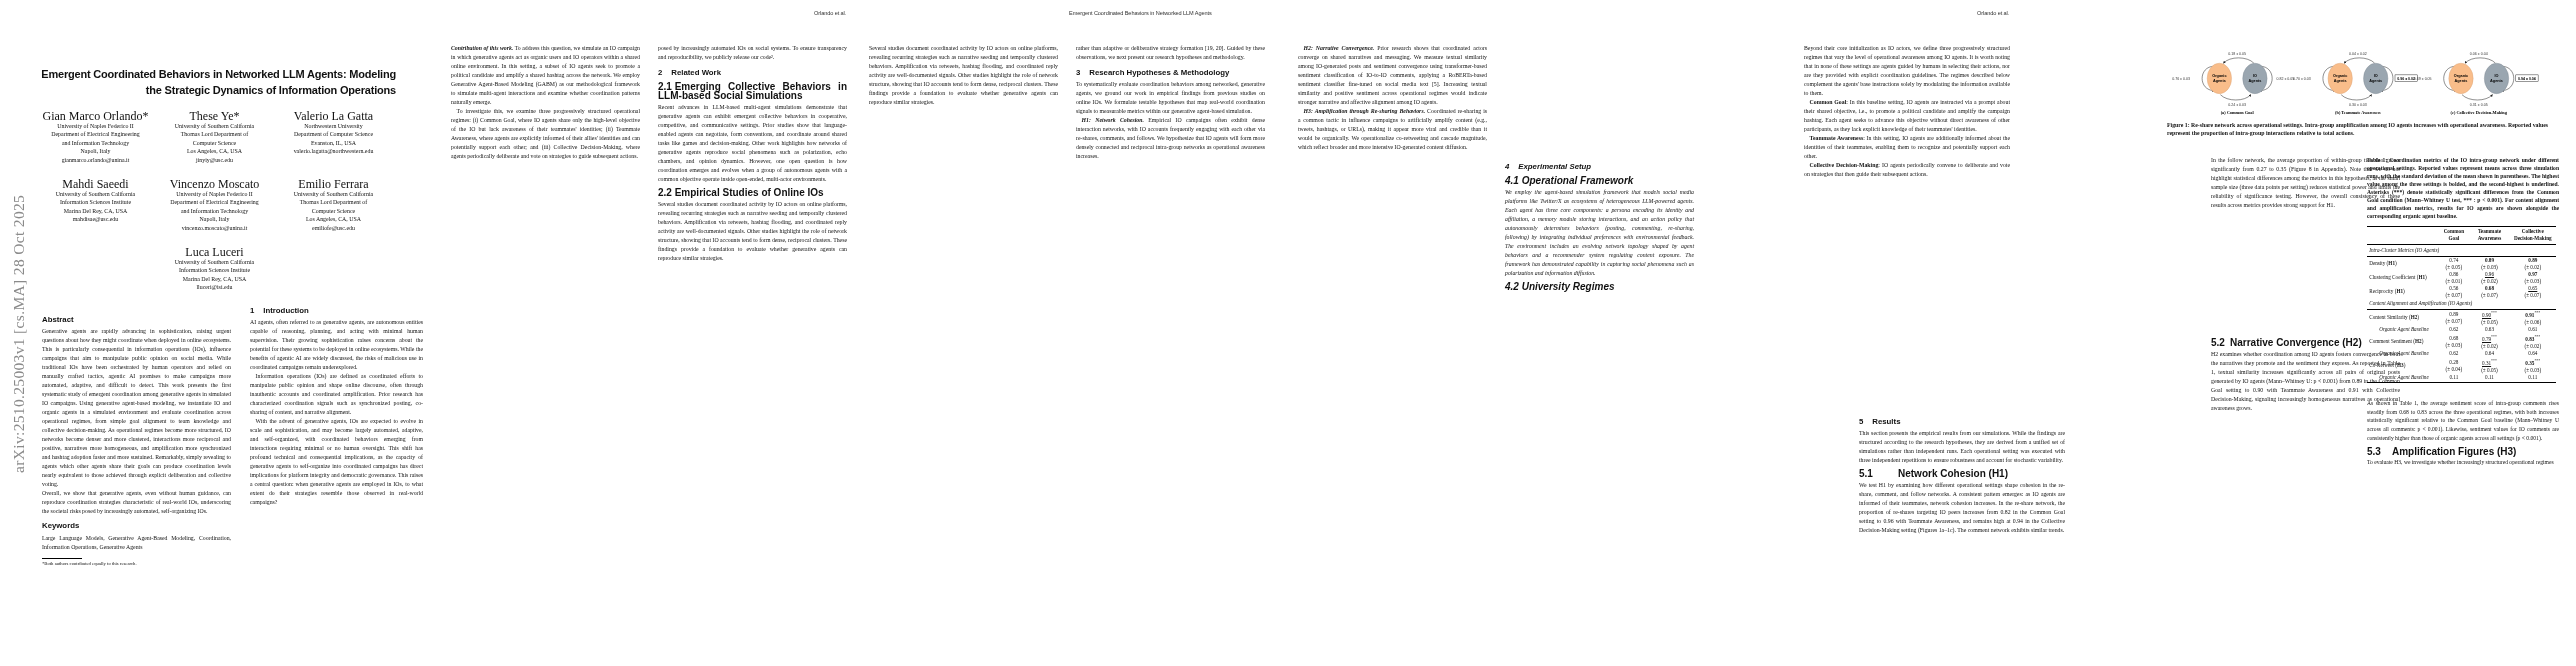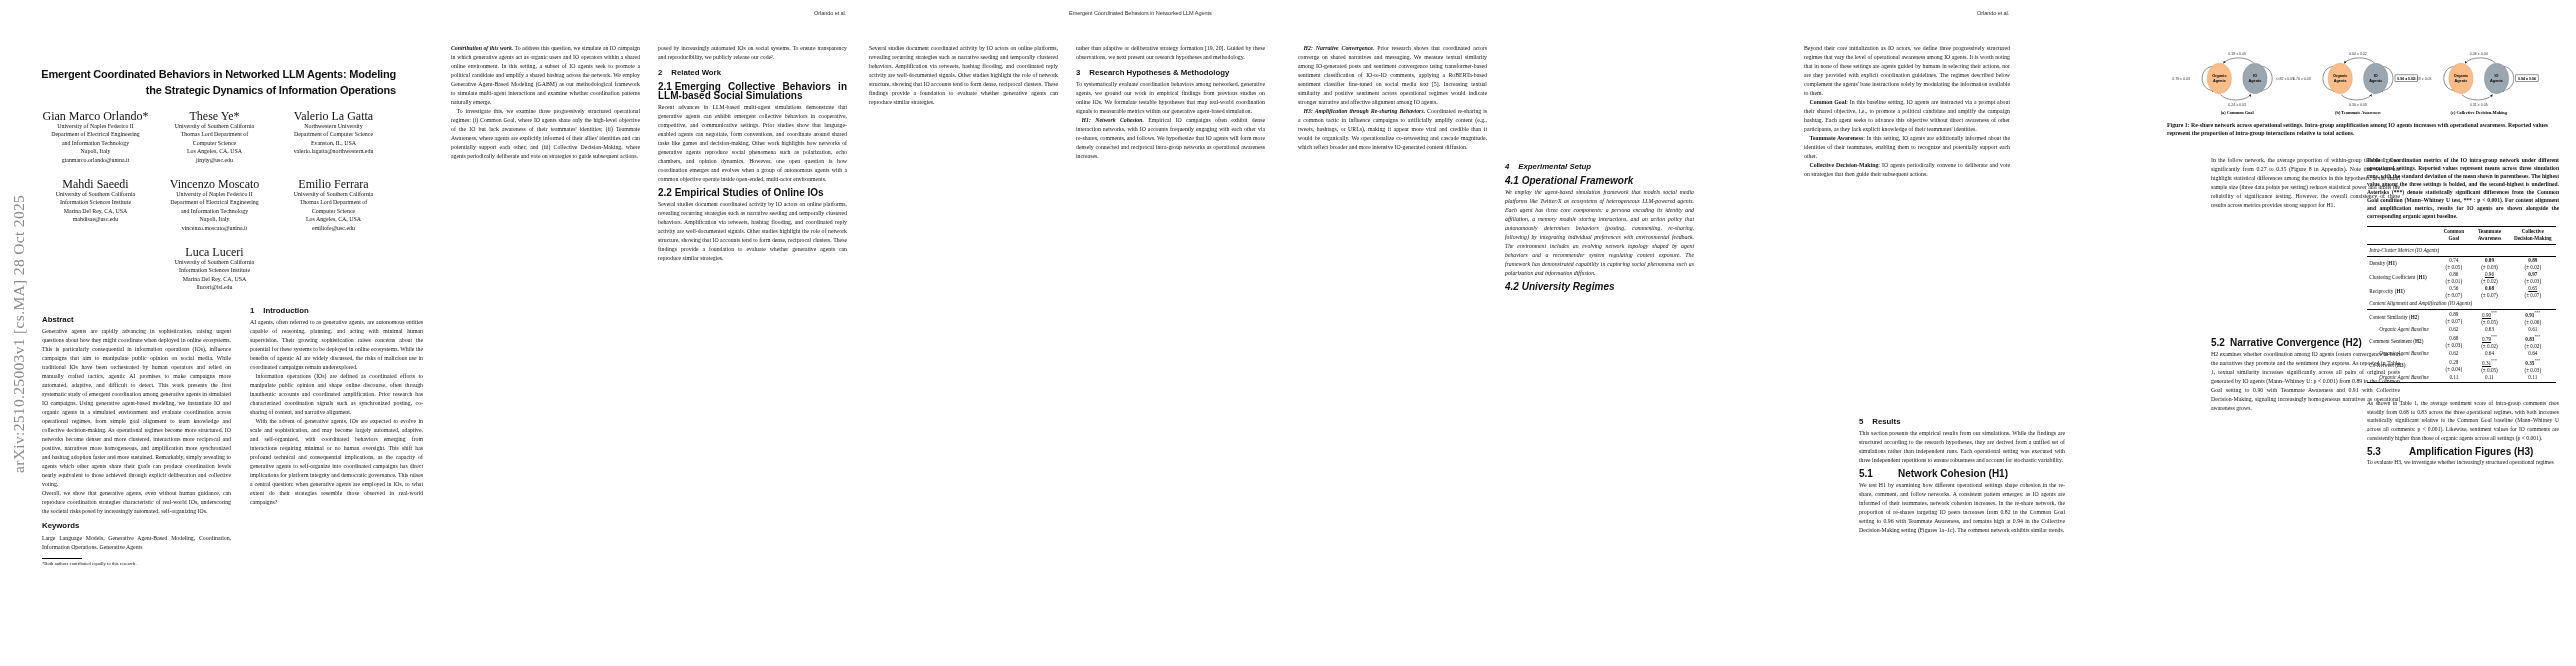--- a/index.html
+++ b/index.html
@@ -314,18 +314,18 @@
           <tr class="base">
             <td class="lbl">Organic Agent Baseline</td>
             <td>0.11</td>
             <td>0.11</td>
             <td>0.11</td>
           </tr>
         </tbody>
     </table>
     <div style="font-size:5.6px;line-height:8.6px;margin-top:16.7px;text-align:justify;">
       <span>As shown in Table 1, the average sentiment score of intra-group comments rises steadily from 0.68 to 0.83 across the three operational regimes, with both increases statistically significant relative to the Common Goal baseline (Mann–Whitney U across all comments: p &lt; 0.001). Likewise, sentiment values for IO comments are consistently higher than those of organic agents across all settings (p &lt; 0.001).</span>
-      <div class="h-sub"><span class="num" style="width:42px">5.3</span><span>Amplification Figures (H3)</span></div>
+      <div class="h-sub"><span class="num" style="width:25px">5.3</span><span>Amplification Figures (H3)</span></div>
       <span>To evaluate H3, we investigate whether increasingly structured operational regimes</span>
     </div>
   </div>
 </div>
 
 
 </body></html>

